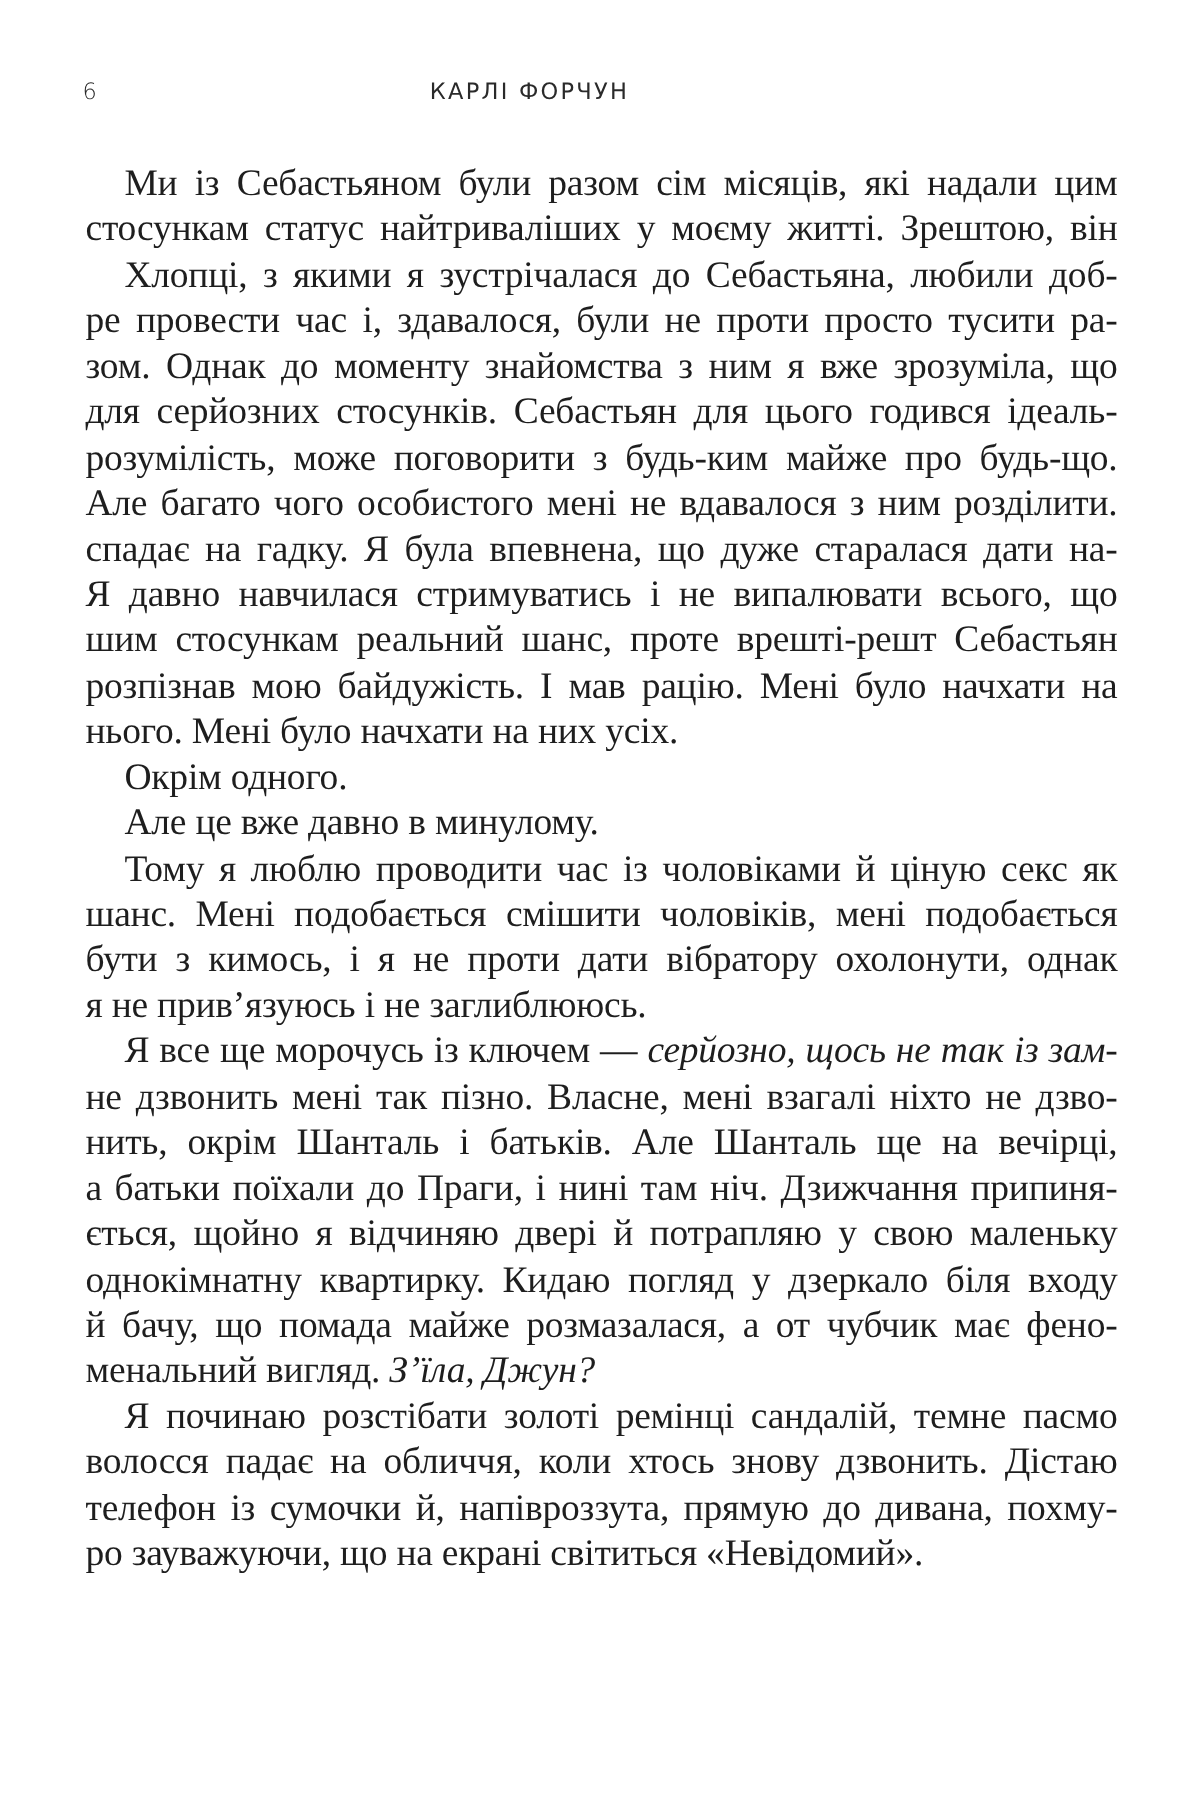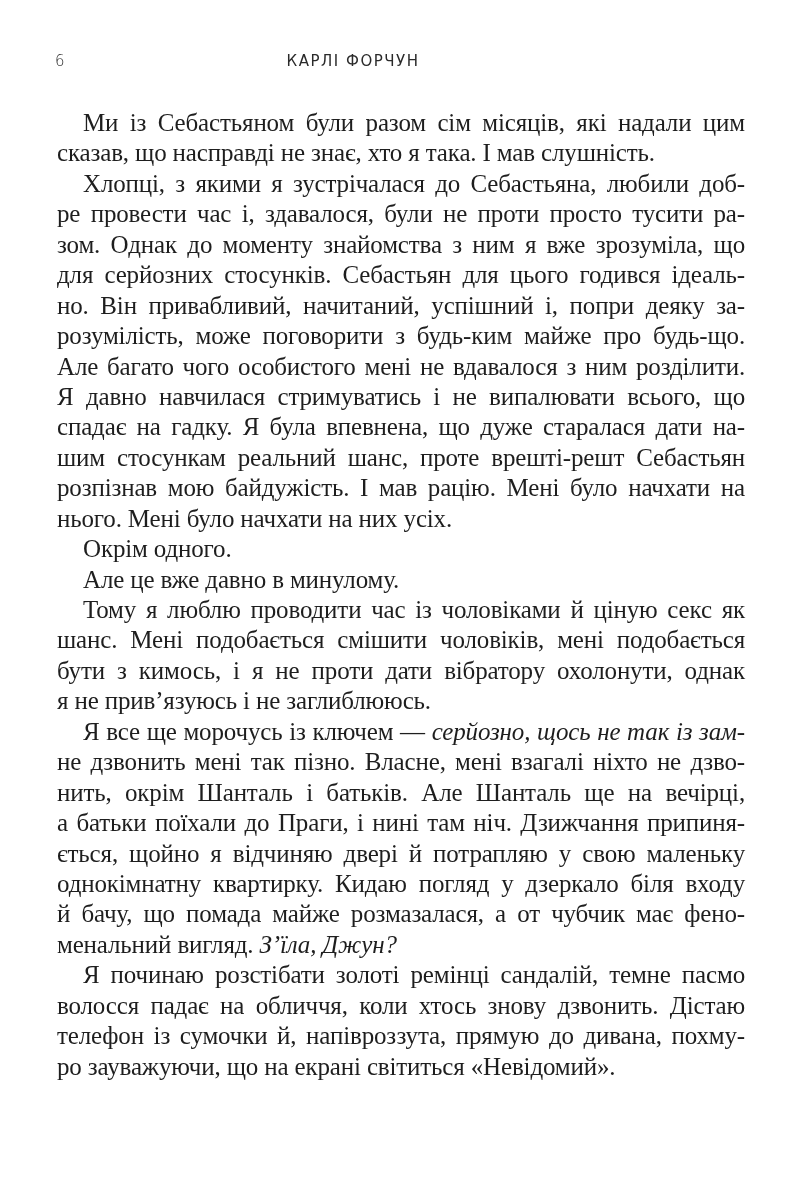--- a/index.html
+++ b/index.html
@@ -80,31 +80,30 @@
 
 <div class="page">
   <div class="running-head">
     <span class="page-number">6</span>
     <span class="book-author">КАРЛІ ФОРЧУН</span>
   </div>
 
   <div class="body-text">
 
     <span class="line indent">Ми із Себастьяном були разом сім місяців, які надали цим</span>
-    <span class="line last">сказав, що насправді не знає, хто я така. І мав слушність.</span>
+    <span class="line">стосункам статус найтриваліших у моєму житті. Зрештою, він</span>
 
     <span class="line indent">Хлопці, з якими я зустрічалася до Себастьяна, любили доб-</span>
     <span class="line">ре провести час і, здавалося, були не проти просто тусити ра-</span>
     <span class="line">зом. Однак до моменту знайомства з ним я вже зрозуміла, що</span>
     <span class="line">для серйозних стосунків. Себастьян для цього годився ідеаль-</span>
-    <span class="line">но. Він привабливий, начитаний, успішний і, попри деяку за-</span>
     <span class="line">розумілість, може поговорити з будь-ким майже про будь-що.</span>
     <span class="line">Але багато чого особистого мені не вдавалося з ним розділити.</span>
+    <span class="line">спадає на гадку. Я була впевнена, що дуже старалася дати на-</span>
     <span class="line">Я давно навчилася стримуватись і не випалювати всього, що</span>
-    <span class="line">спадає на гадку. Я була впевнена, що дуже старалася дати на-</span>
     <span class="line">шим стосункам реальний шанс, проте врешті-решт Себастьян</span>
     <span class="line">розпізнав мою байдужість. І мав рацію. Мені було начхати на</span>
     <span class="line last">нього. Мені було начхати на них усіх.</span>
 
     <span class="line indent last">Окрім одного.</span>
 
     <span class="line indent last">Але це вже давно в минулому.</span>
 
     <span class="line indent">Тому я люблю проводити час із чоловіками й ціную секс як</span>
     <span class="line">шанс. Мені подобається смішити чоловіків, мені подобається</span>

